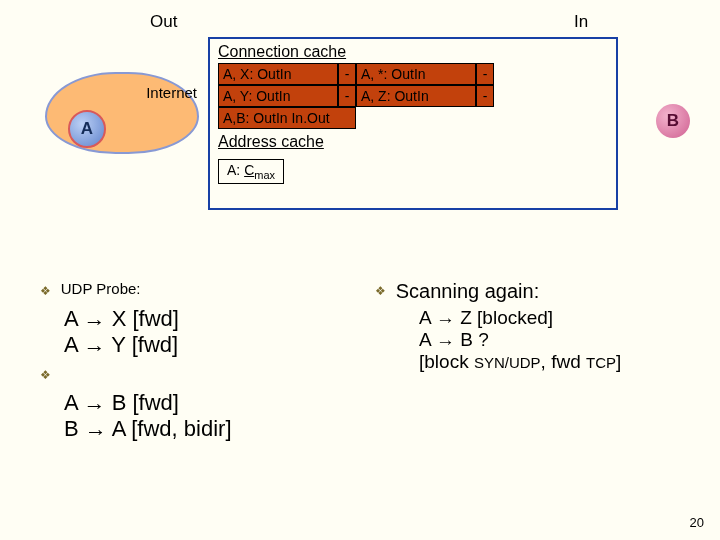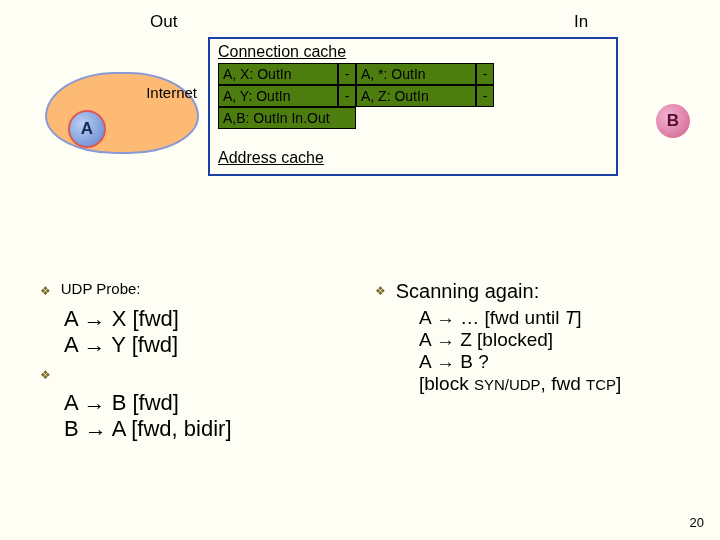--- a/index.html
+++ b/index.html
@@ -36,26 +36,26 @@
   .nodeB{
     position:absolute;right:30px;top:104px;width:34px;height:34px;
     border-radius:50%;
     background:radial-gradient(circle at 35% 35%,#f3b3cd,#cf5f90);
     color:#560c33;text-align:center;font-weight:bold;line-height:34px;font-size:17px;
   }
 
   
   .cachebox{
     position:absolute;left:208px;top:37px;width:390px;
-    border:2px solid #1840a5;padding:2px 8px 5px 8px;
+    border:2px solid #1840a5;padding:2px 8px 24px 8px;
   }
   .cachebox .heading{font-size:16px;text-decoration:underline;margin:2px 0}
   .grid{display:grid;grid-template-columns:120px 18px 120px 18px;gap:0}
   .cell{
-    border:1px solid #000;padding:2px 4px;font-size:14px;background:#4d7c0f;
+    border:1px solid #000;padding:2px 4px;font-size:14px;background:#c2410c;
   }
   .wide{grid-column:span 2}
   .addr{
     display:inline-block;margin-top:6px;border:1px solid #000;padding:2px 8px;font-size:14px
   }
   .addr sub{font-size:11px}
   .underline{text-decoration:underline}
 
   
   .cols{position:absolute;left:40px;right:30px;top:280px;display:flex;gap:20px}
@@ -85,21 +85,25 @@
     <div class="cell">A, X: OutIn</div>
     <div class="cell" style="text-align:center">-</div>
     <div class="cell">A, *: OutIn</div>
     <div class="cell" style="text-align:center">-</div>
     <div class="cell">A, Y: OutIn</div>
     <div class="cell" style="text-align:center">-</div>
     <div class="cell">A, Z: OutIn</div>
     <div class="cell" style="text-align:center">-</div>
     <div class="cell wide">A,B: OutIn In.Out</div>
   </div>
-  <div class="heading" style="margin-top:20px">Address cache</div>
+  <div class="heading" style="margin-top:4px">Address cache</div>
+  <div class="addr">
+    <span>A:</span>
+    <span class="underline"><span>C</span><sub>max</sub></span>
+  </div>
 </div>
 
 <div class="cols">
   <div class="col">
     <div class="bullet">
       <span class="dia">❖</span>
       <span>UDP Probe:</span>
     </div>
     <div class="bigline">A → X  [fwd]</div>
     <div class="bigline">A → Y  [fwd]</div>
@@ -108,23 +112,20 @@
     </div>
     <div class="bigline">A → B  [fwd]</div>
     <div class="bigline">B → A  [fwd, bidir]</div>
   </div>
 
   <div class="col">
     <div class="bullet">
       <span class="dia">❖</span>
       <span style="font-size:20px">Scanning again:</span>
     </div>
-    <div class="scanline">
-      <span>A → …  [fwd until </span><i>T</i><span>]</span>
-    </div>
     <div class="scanline">A → Z   [blocked]</div>
     <div class="scanline">A → B   ?</div>
     <div class="scanline">
       <span>[block </span><span class="small">SYN/UDP</span><span>, fwd </span><span class="small">TCP</span><span>]</span>
     </div>
   </div>
 </div>
 
 <div class="slide-num">20</div>
 

